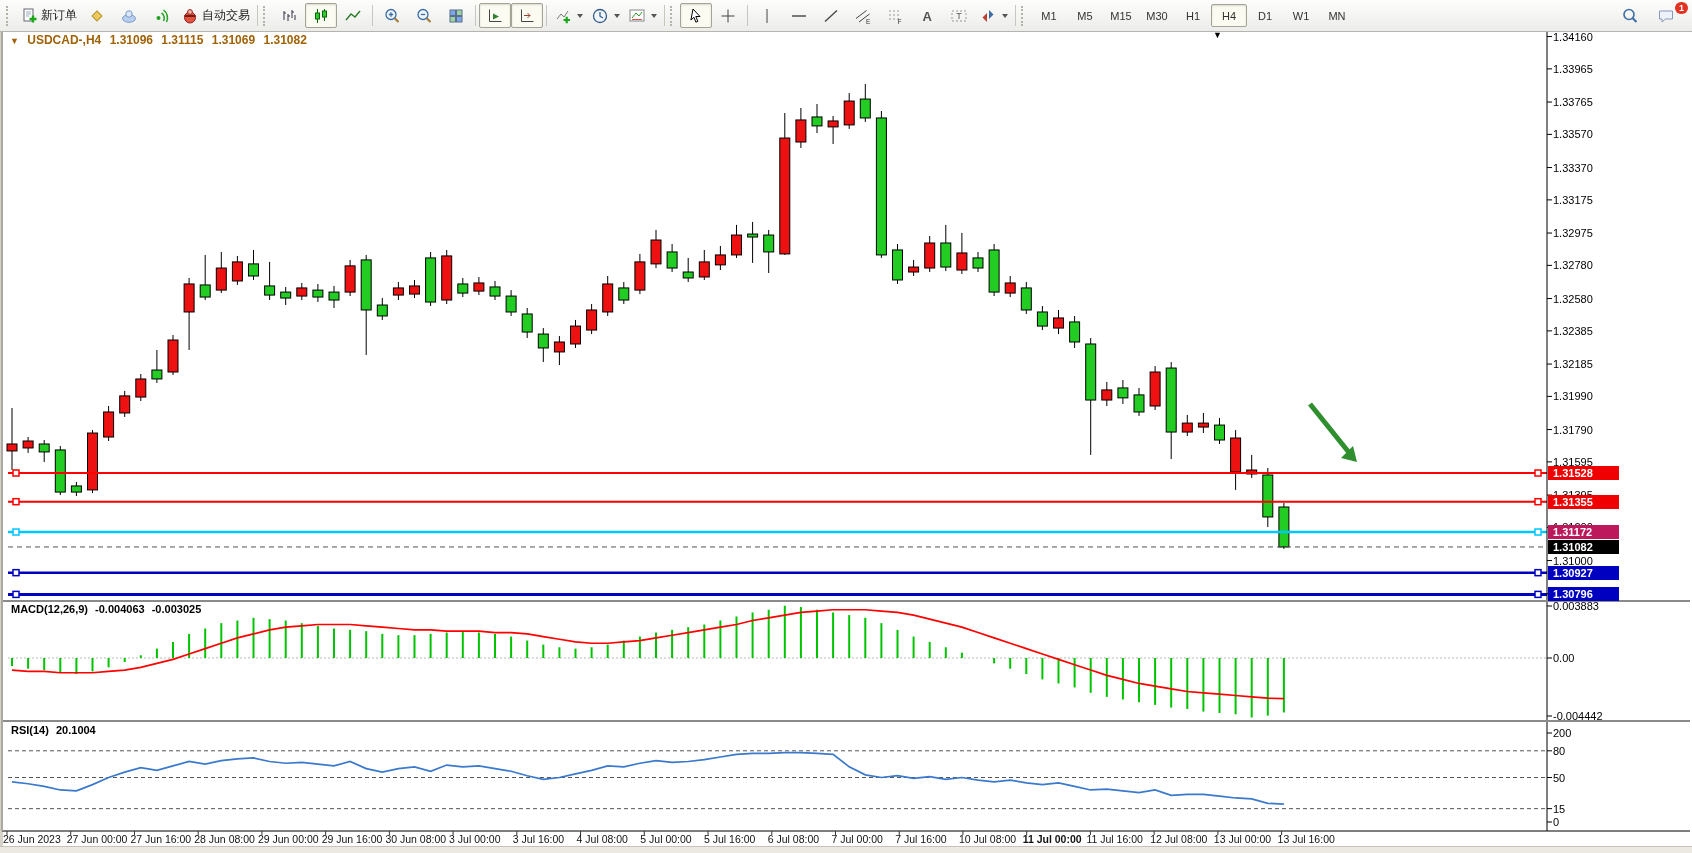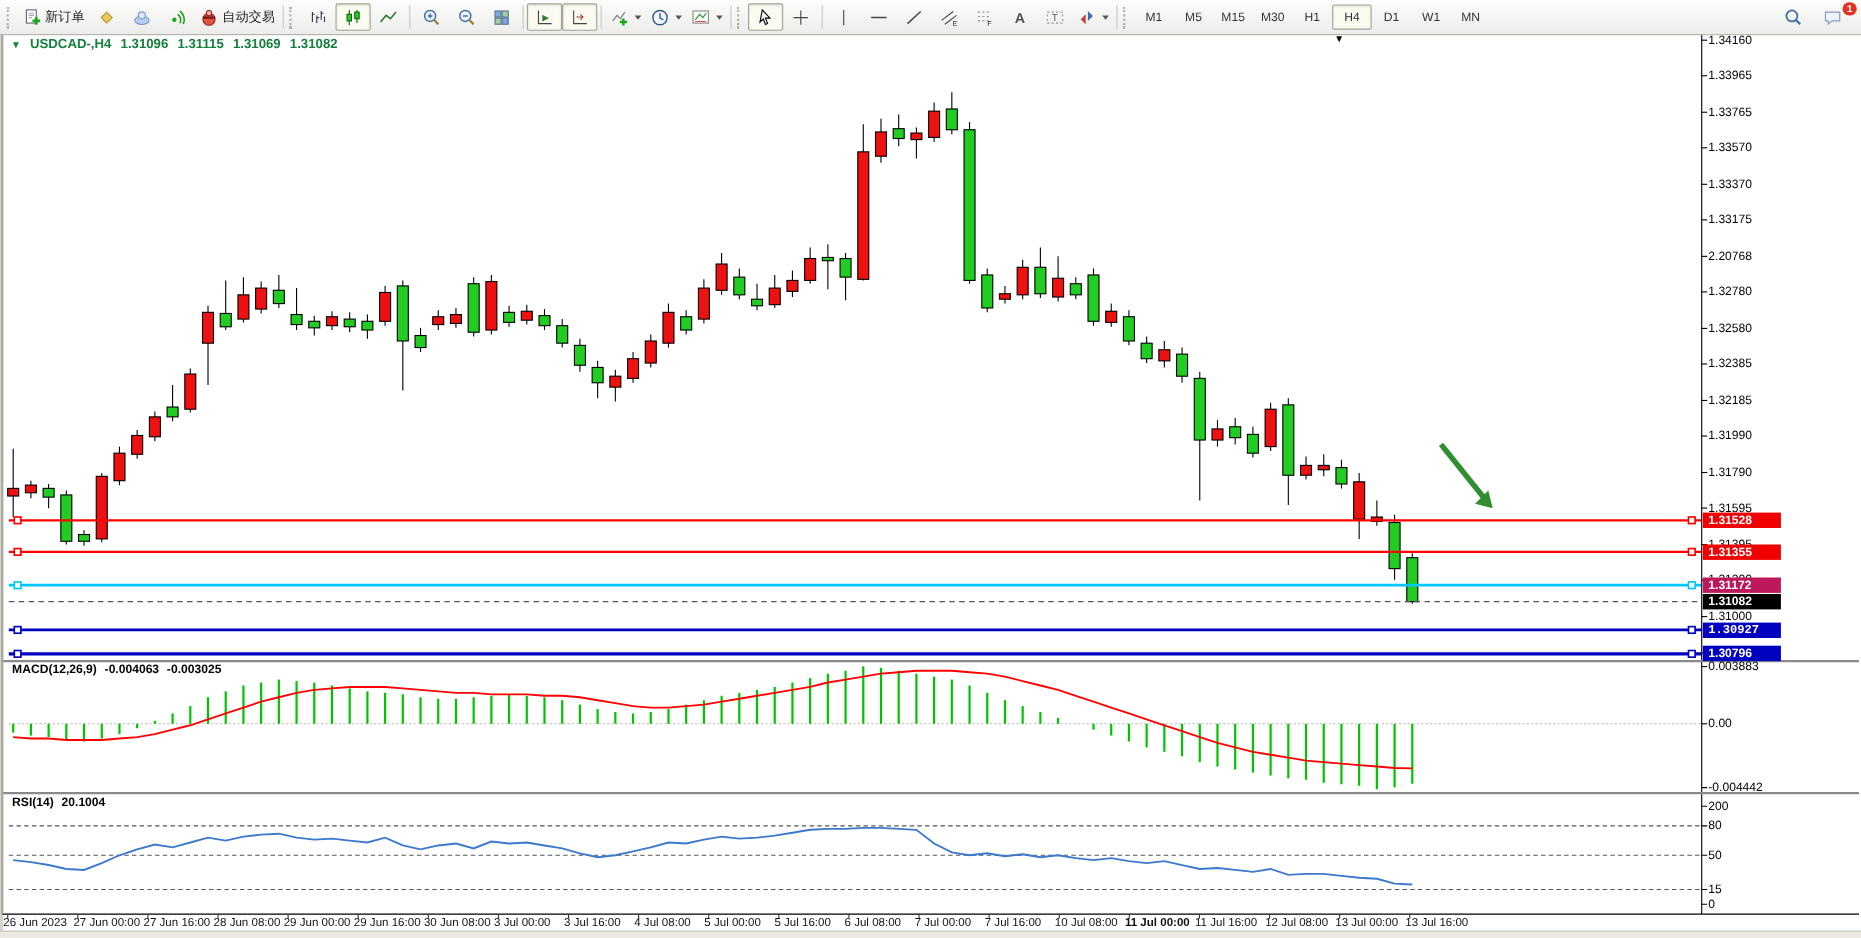--- a/index.html
+++ b/index.html
@@ -14,21 +14,21 @@
   .sep{width:1px;height:21px;background:#c7c7c0;margin:0 3px;flex:none}
   .grip{width:4px;height:20px;border-left:2px dotted #b3b3aa;margin:0 4px 0 2px;flex:none}
   .caret{width:0;height:0;border-left:3px solid transparent;border-right:3px solid transparent;
     border-top:4px solid #555;margin-left:2px}
   #tb-right{margin-left:auto;display:flex;align-items:center;gap:4px;padding-right:6px}
   .badge{position:absolute;top:-2px;right:-7px;background:#e23222;color:#fff;border-radius:8px;
     font-size:9px;padding:0 4px;line-height:12px;font-weight:bold}
   #chart-window{position:absolute;top:28px;left:0;width:1692px;height:817px;background:#fff;
     border-left:3px solid #d6d2ca;border-top:2px solid #a9a9a2}
   #chart-svg{position:absolute;top:0;left:0}
-  #symbol-title{position:absolute;left:10px;top:33px;font-size:12px;font-weight:bold;color:#15803d;z-index:4}
+  #symbol-title{position:absolute;left:10px;top:33px;font-size:12px;font-weight:bold;color:#a16207;z-index:4}
   #symbol-title span{margin-right:5px}
   .ind-label{position:absolute;font-size:11px;font-weight:bold;color:#000;z-index:4}
   .axis-label{position:absolute;left:1553px;font-size:11px;color:#000;white-space:nowrap;z-index:3}
   .tag{position:absolute;left:1548px;width:66px;height:14px;color:#fff;font-size:11px;font-weight:bold;
     line-height:14px;padding-left:5px;z-index:4}
   .date-label{position:absolute;top:833px;font-size:10.5px;color:#111;white-space:nowrap;z-index:3}
   #scroll-marker{position:absolute;left:1213px;top:30px;font-size:9px;color:#000;z-index:4}
   #bottom-strip{position:absolute;left:0;top:846px;width:1692px;height:7px;background:#ece9e2;border-top:1px solid #c6c2ba}
 </style>
 </head>
@@ -650,21 +650,21 @@
 </div>
 
 <div id="bottom-strip"></div>
 
 <div class="axis-label" style="top: 30.5354px;">1.34160</div>
 <div class="axis-label" style="top: 62.8723px;">1.33965</div>
 <div class="axis-label" style="top: 96.0383px;">1.33765</div>
 <div class="axis-label" style="top: 128.375px;">1.33570</div>
 <div class="axis-label" style="top: 161.541px;">1.33370</div>
 <div class="axis-label" style="top: 193.878px;">1.33175</div>
-<div class="axis-label" style="top: 227.044px;">2.20768</div>
+<div class="axis-label" style="top: 227.044px;">1.32975</div>
 <div class="axis-label" style="top: 259.381px;">1.32780</div>
 <div class="axis-label" style="top: 292.547px;">1.32580</div>
 <div class="axis-label" style="top: 324.884px;">1.32385</div>
 <div class="axis-label" style="top: 358.05px;">1.32185</div>
 <div class="axis-label" style="top: 390.387px;">1.31990</div>
 <div class="axis-label" style="top: 423.553px;">1.31790</div>
 <div class="axis-label" style="top: 455.889px;">1.31595</div>
 <div class="axis-label" style="top: 489.055px;">1.31395</div>
 <div class="axis-label" style="top: 521.392px;">1.31200</div>
 <div class="axis-label" style="top: 554.558px;">1.31000</div>
@@ -674,21 +674,21 @@
 <div class="axis-label" style="top: 710px;">-0.004442</div>
 <div class="axis-label" style="top: 727px;">200</div>
 <div class="axis-label" style="top: 744.8px;">80</div>
 <div class="axis-label" style="top: 771.5px;">50</div>
 <div class="axis-label" style="top: 802.65px;">15</div>
 <div class="axis-label" style="top: 816px;">0</div>
 <div class="tag" style="top: 466px; background: rgb(240, 0, 0);">1.31528</div>
 <div class="tag" style="top: 494.689px; background: rgb(240, 0, 0);">1.31355</div>
 <div class="tag" style="top: 525.035px; background: #be185d;">1.31172</div>
 <div class="tag" style="top: 539.96px; background: rgb(0, 0, 0);">1.31082</div>
-<div class="tag" style="top: 565.664px; background: rgb(0, 0, 192); font-family: Liberation Mono, monospace;">1.30927</div>
+<div class="tag" style="top: 565.664px; background: rgb(0, 0, 192);">1.30927</div>
 <div class="tag" style="top: 587.388px; background: rgb(0, 0, 192);">1.30796</div>
 <div class="date-label" style="left: 3px;">26 Jun 2023</div>
 <div class="date-label" style="left: 66.73px;">27 Jun 00:00</div>
 <div class="date-label" style="left: 130.46px;">27 Jun 16:00</div>
 <div class="date-label" style="left: 194.19px;">28 Jun 08:00</div>
 <div class="date-label" style="left: 257.92px;">29 Jun 00:00</div>
 <div class="date-label" style="left: 321.65px;">29 Jun 16:00</div>
 <div class="date-label" style="left: 385.38px;">30 Jun 08:00</div>
 <div class="date-label" style="left: 449.11px;">3 Jul 00:00</div>
 <div class="date-label" style="left: 512.84px;">3 Jul 16:00</div>

